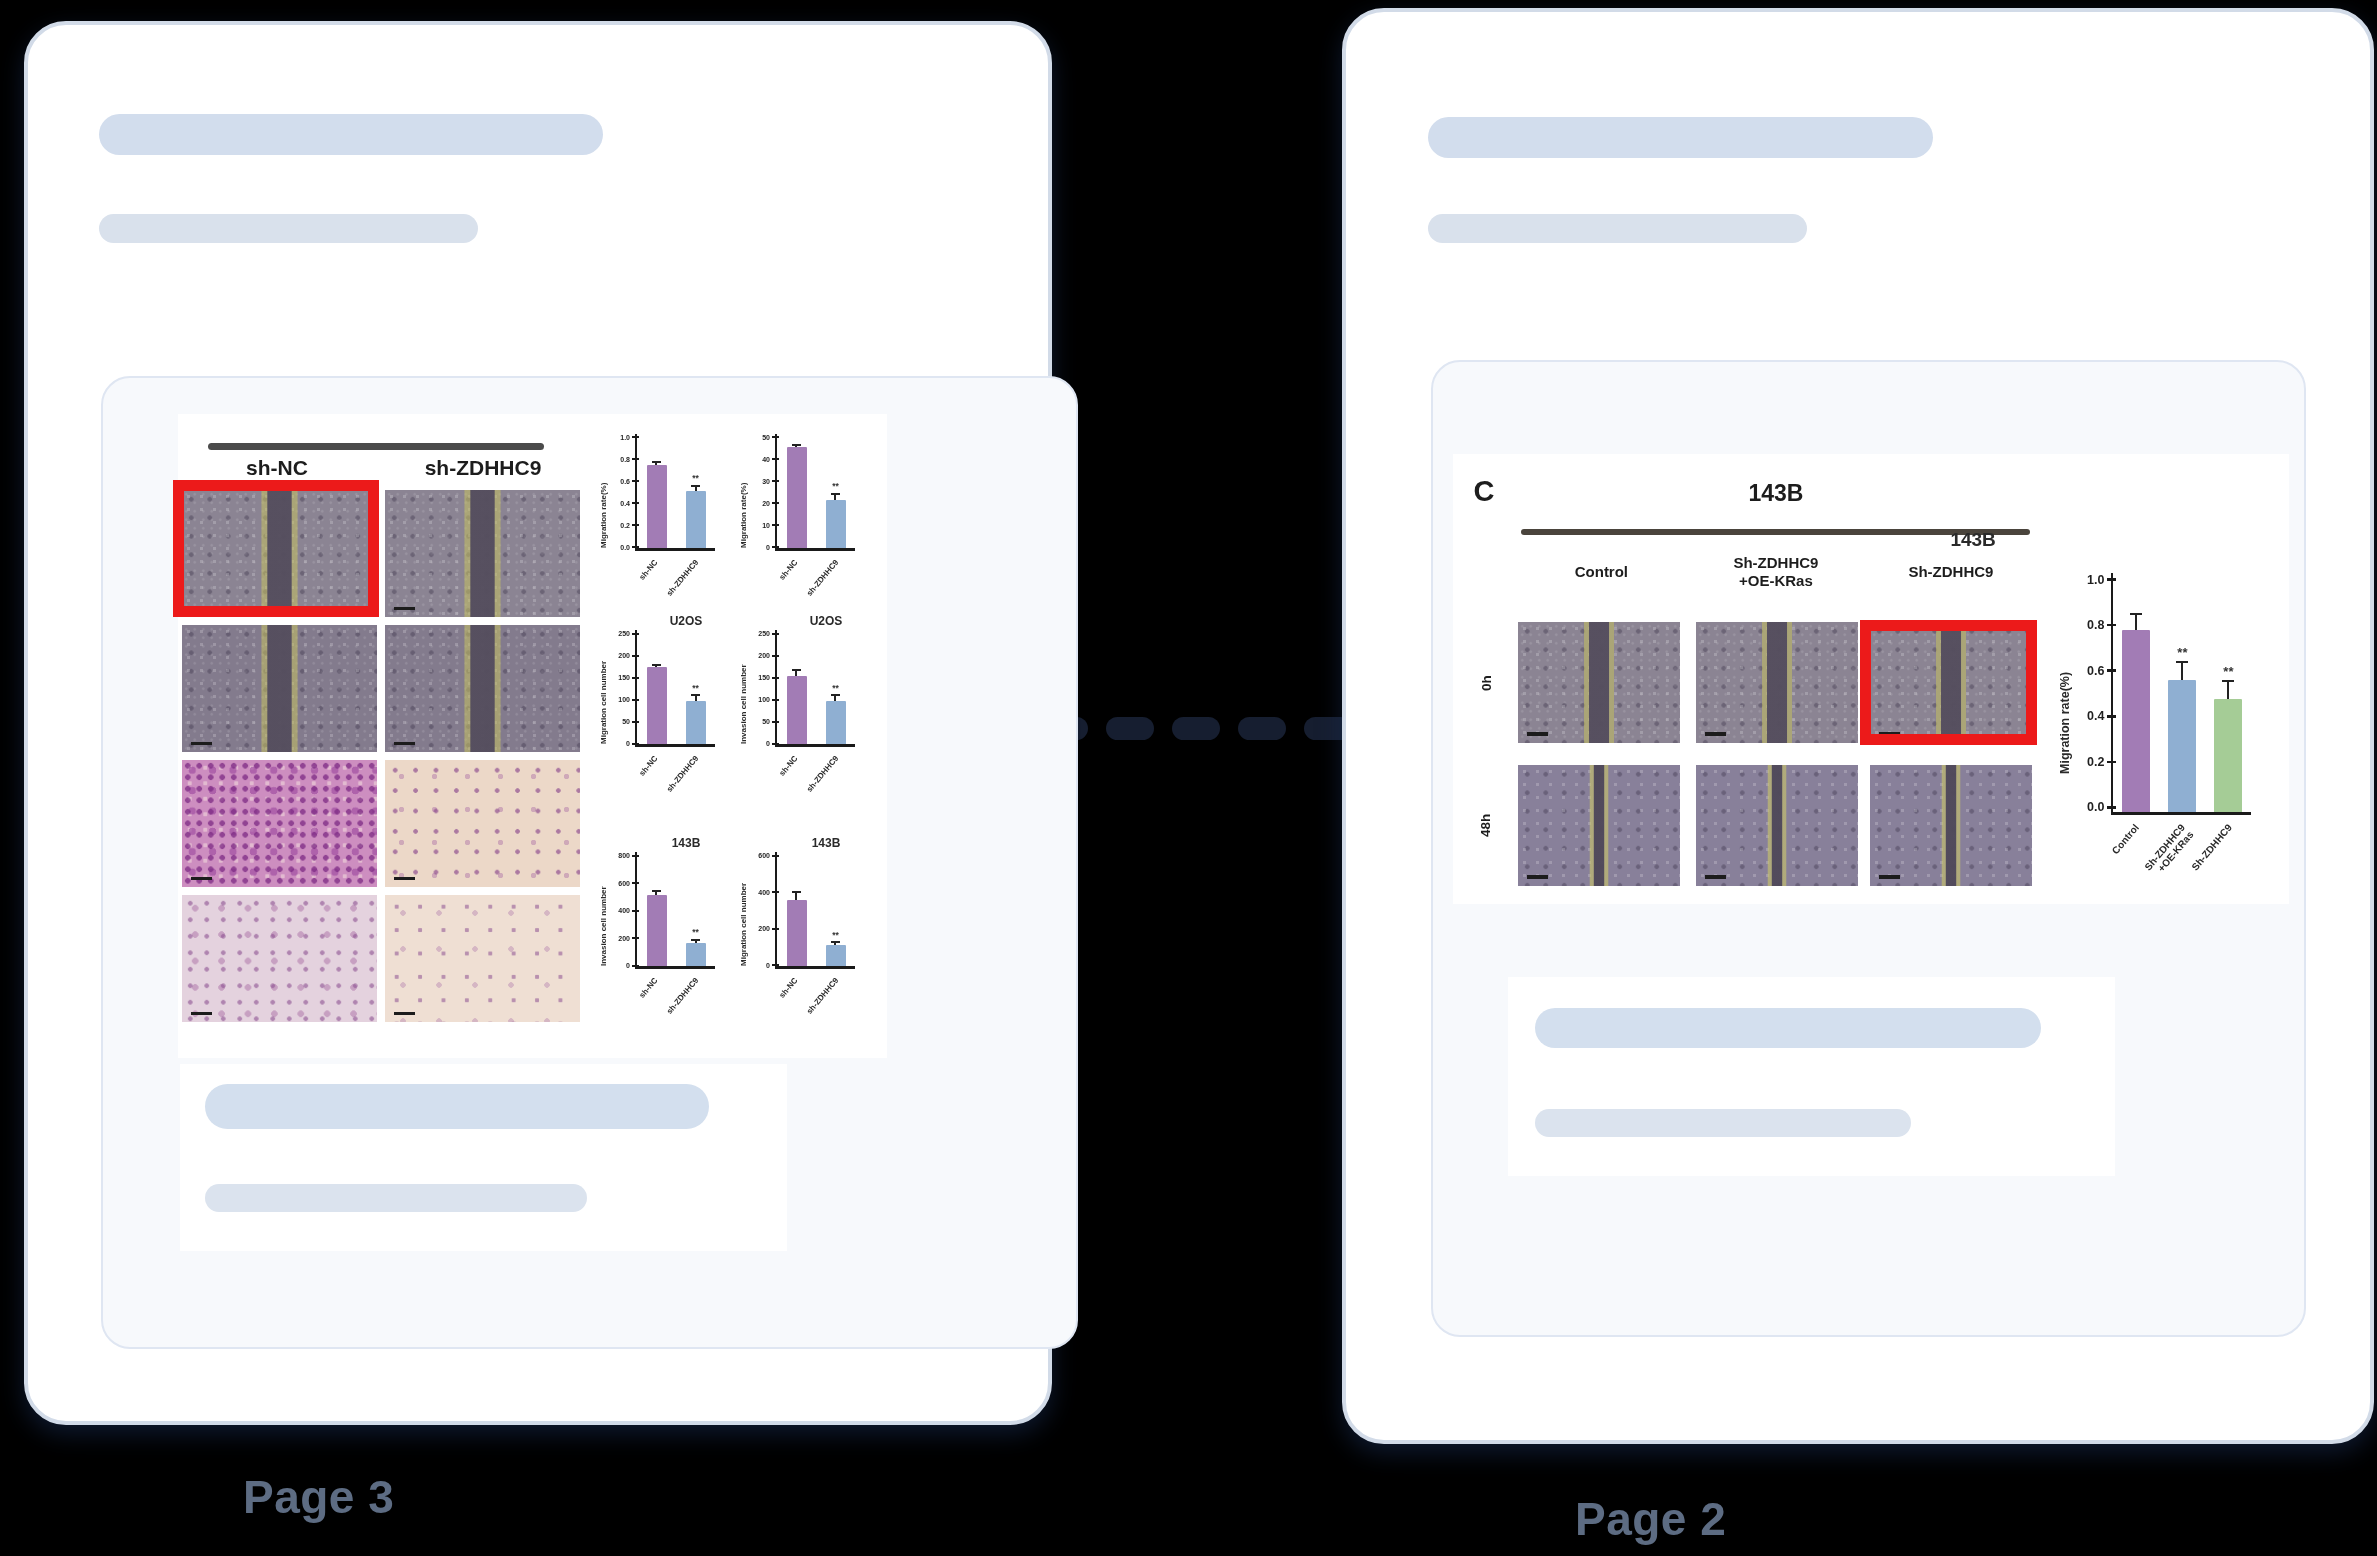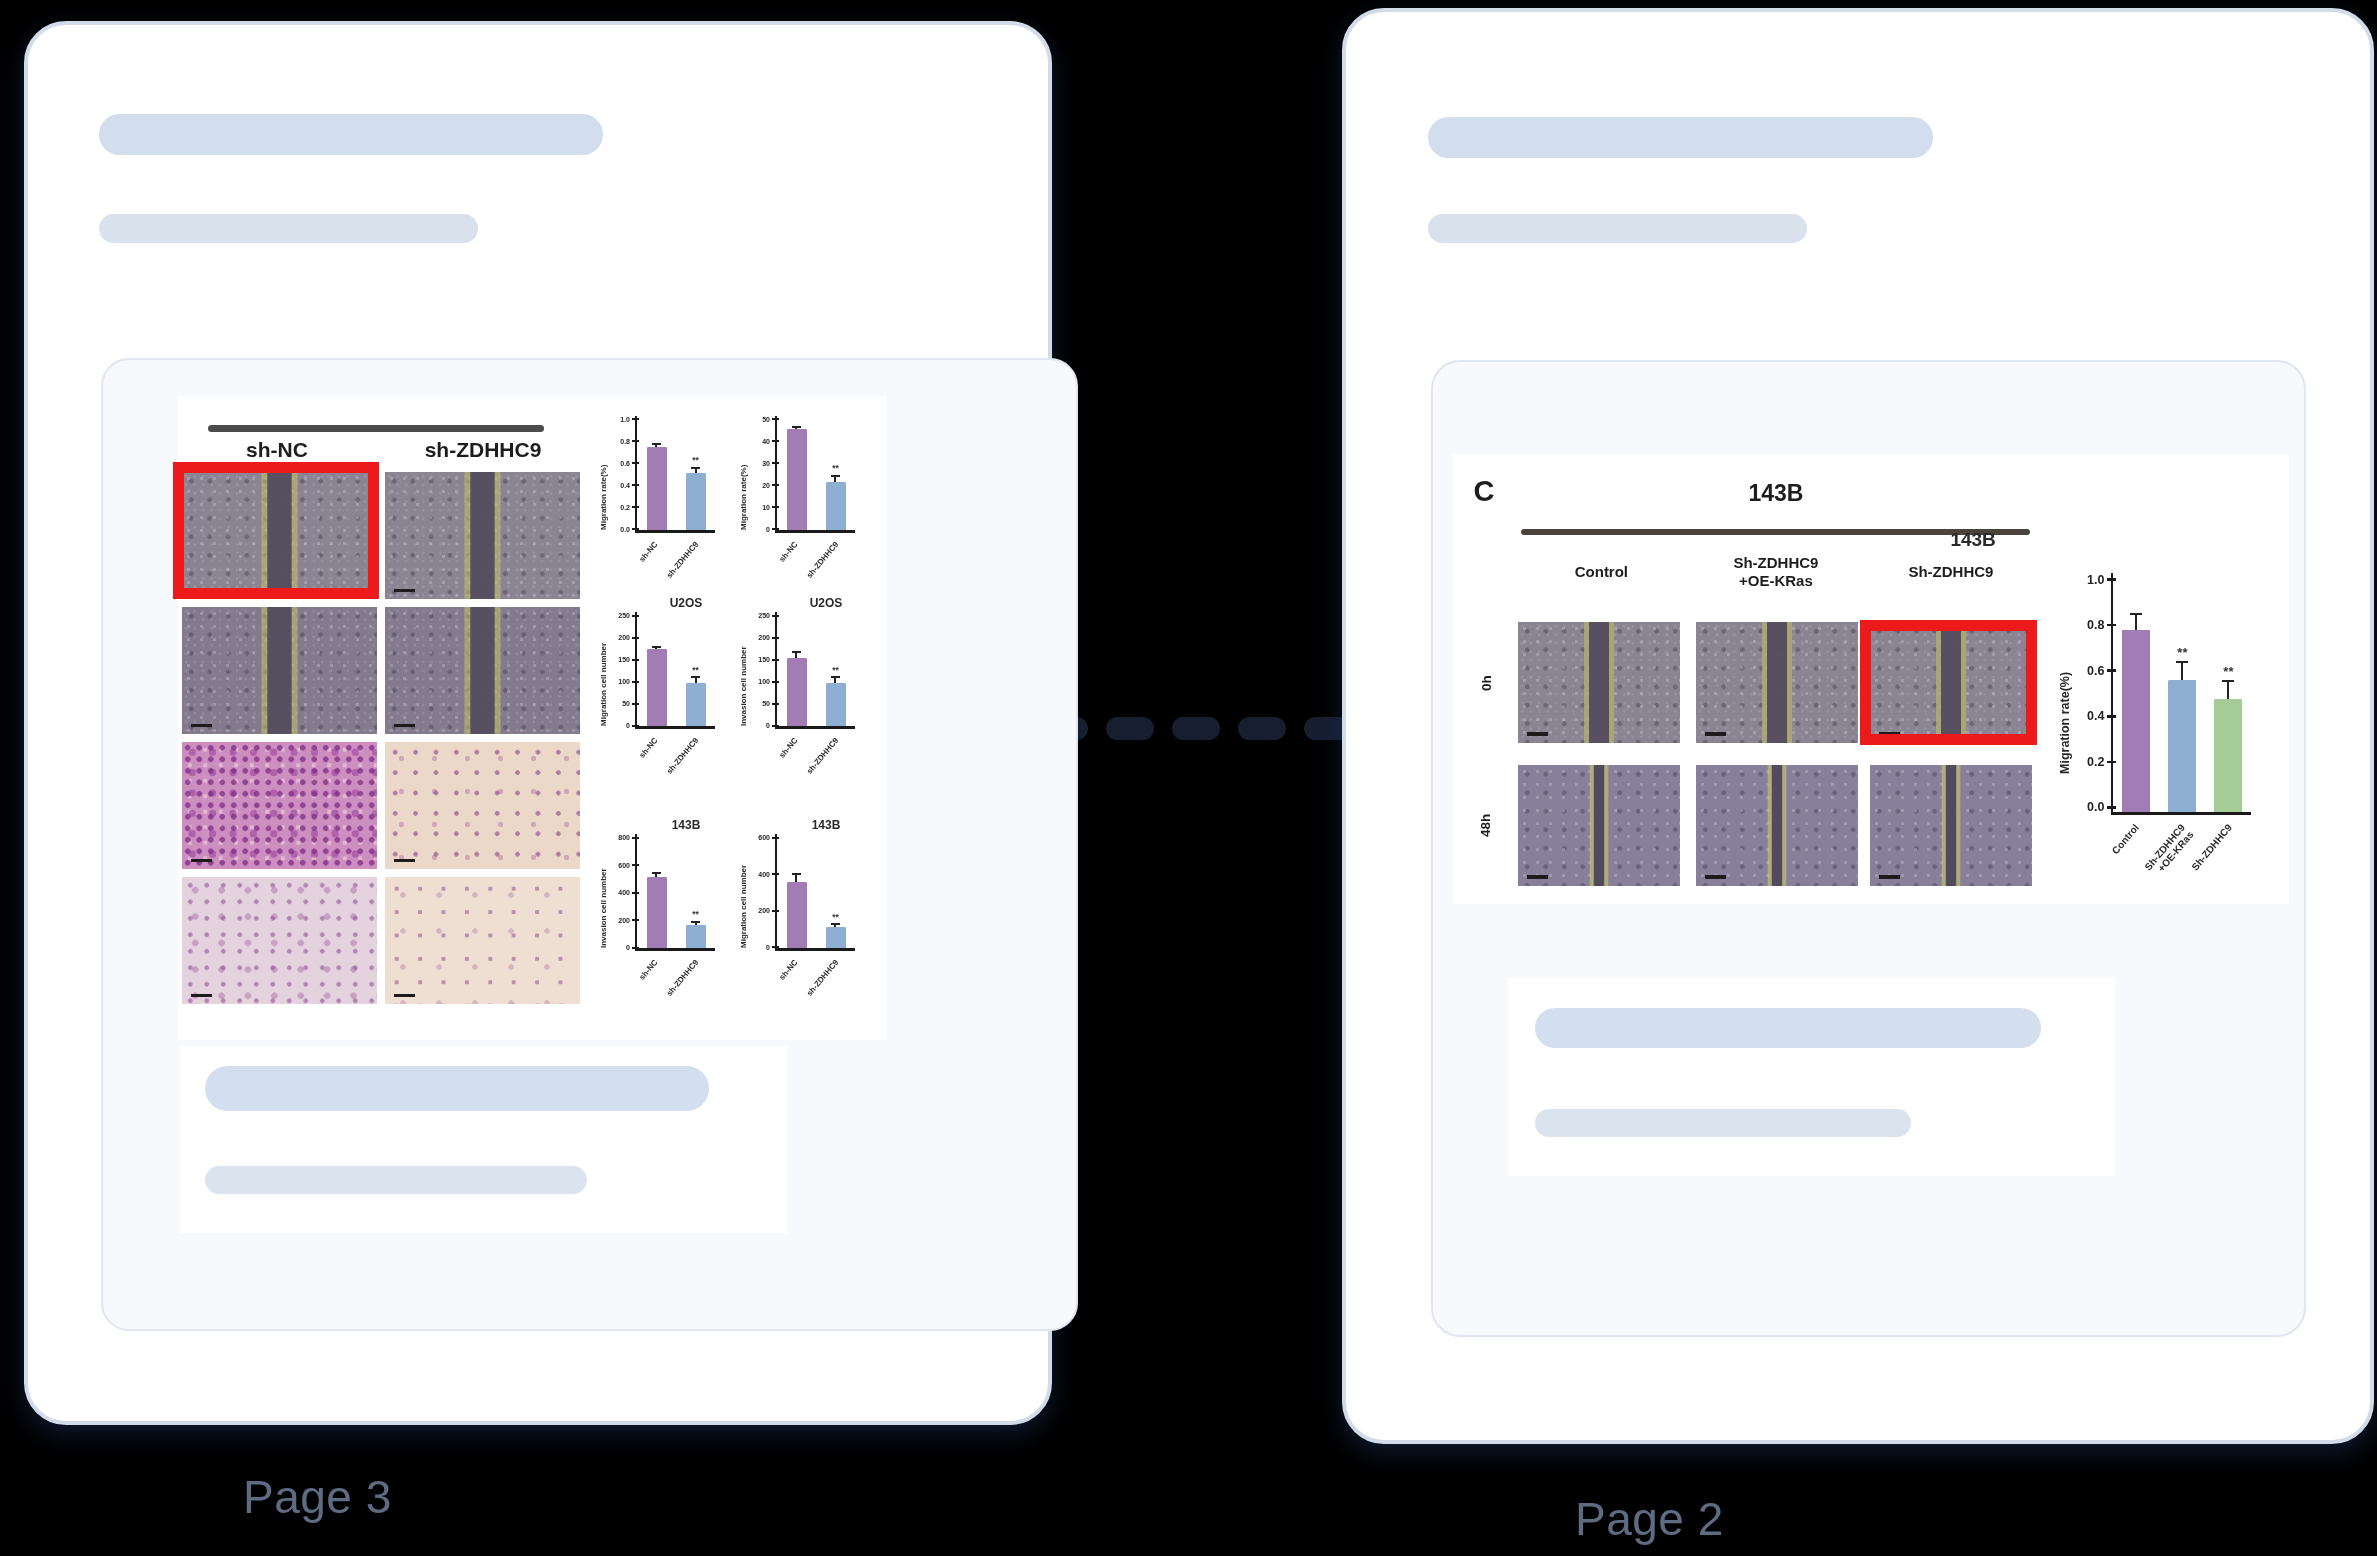--- a/index.html
+++ b/index.html
@@ -13,21 +13,21 @@
     z-index:2;
   }
   .ph-bar { position:absolute; background:#d2dded; }
   .ph-bar.b2 { background:#d9e1ec; }
   .inner-card { position:absolute; background:#f7f9fc; border:2.5px solid #dfe6f2; border-radius:29px; }
   .figure { position:absolute; background:#fff; }
   .caption-block { position:absolute; background:#fff; }
   .cap-bar { position:absolute; background:#d3dfee; }
   .cap-bar.b2 { background:#dbe3ee; }
 
-  .page-label { position:absolute; font-size:46px; font-weight:400; color:#5d6c83; letter-spacing:0.5px; z-index:3; }
+  .page-label { position:absolute; font-size:46px; font-weight:700; color:#5d6c83; letter-spacing:0.5px; z-index:3; }
 
   
   #connector { position:absolute; left:1040px; top:717px; width:314px; height:23px; display:flex; gap:18px; z-index:1; }
   .dash { width:48px; height:23px; border-radius:11.5px; background:#161e30; flex:0 0 auto; }
 
   
   .fig-text { position:absolute; color:#1d1d1d; font-weight:700; text-align:center; }
   .fig-topline { position:absolute; background:#4b4b4b; border-radius:3.5px; }
   .rot { writing-mode:vertical-rl; transform:rotate(180deg); }
 
@@ -137,21 +137,21 @@
     <div class="dash" style="background: rgb(22, 30, 48);"></div>
     <div class="dash" style="background: rgb(22, 30, 48);"></div>
     <div class="dash" style="background: rgb(22, 30, 48);"></div>
   </div>
 
 <div class="page-card" style="left:24px; top:21px; width:1028px; height:1404px;">
 
   <div class="ph-bar" style="left:71px; top:89px; width:504px; height:41px; border-radius:20.4px;"></div>
   <div class="ph-bar b2" style="left:71px; top:189px; width:379px; height:29px; border-radius:14.5px;"></div>
 
-  <div class="inner-card" style="left:73px; top:333px; width:977px; height:973px;border-radius:28px;">
+  <div class="inner-card" style="left:73px; top:351px; width:977px; height:973px;">
 
     <div class="figure" style="left:75px; top:36px; width:709px; height:644px;">
 
       <div class="fig-topline" style="left:30px; top:29px; width:336px; height:7px;"></div>
       <div class="fig-text" style="left:49px; top:42px; width:100px; font-size:21px;">sh-NC</div>
       <div class="fig-text" style="left:230px; top:42px; width:150px; font-size:21px;">sh-ZDHHC9</div>
 
       <div class="micro wound" style="left:4px;   top:76px; width:195px; height:127px;"></div>
       <div class="micro wound" style="left:207px; top:76px; width:195px; height:127px;"></div>
       <div class="micro wound dark" style="left:4px;   top:211px; width:195px; height:127px;"></div>

